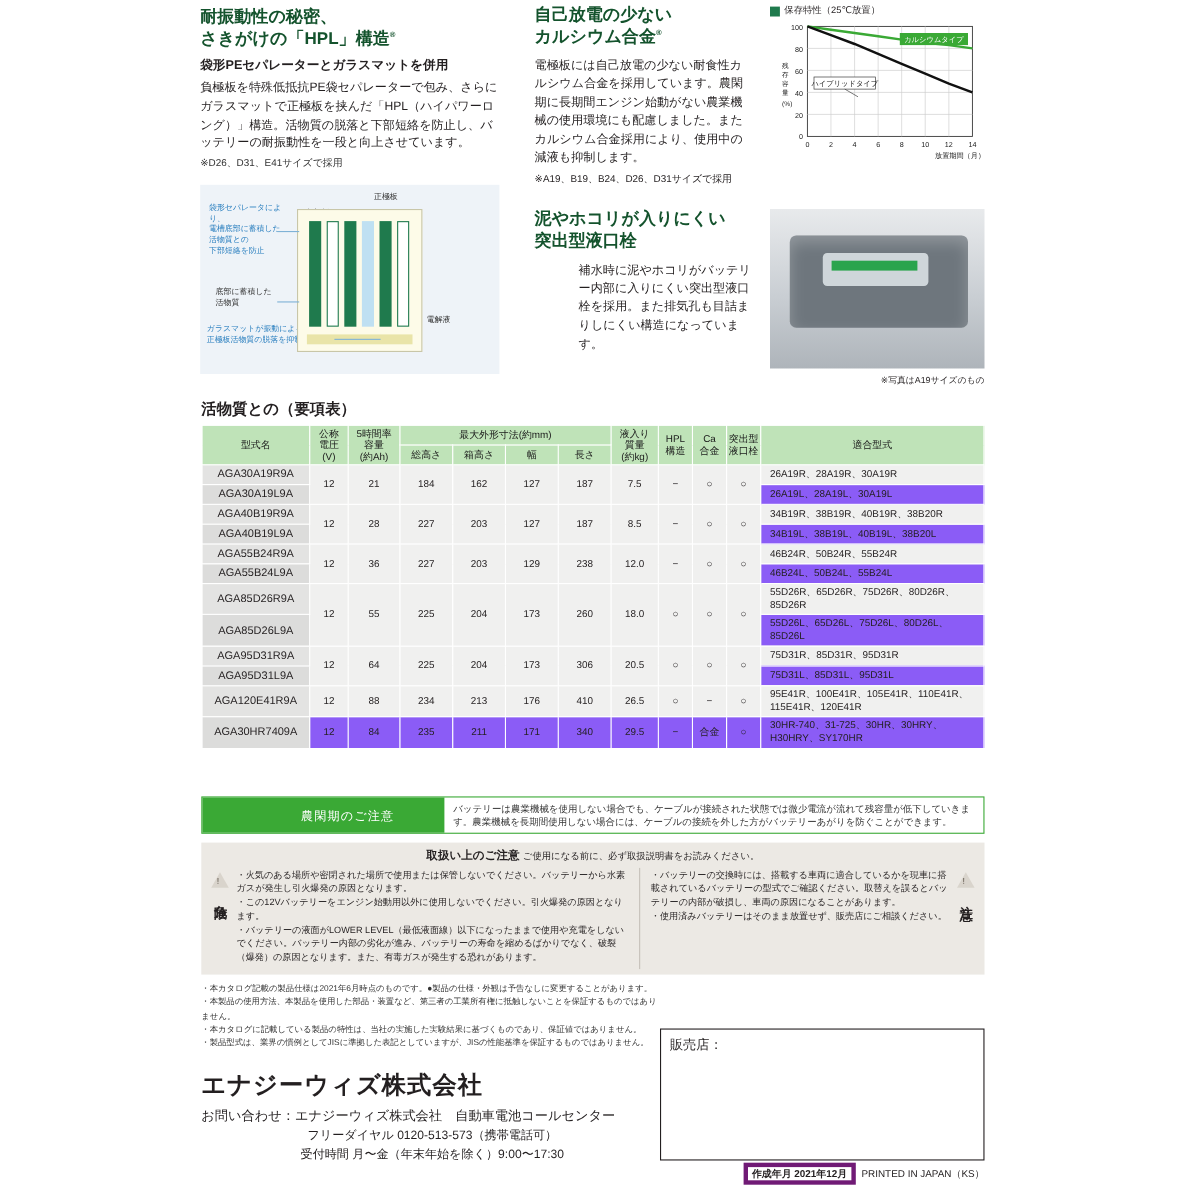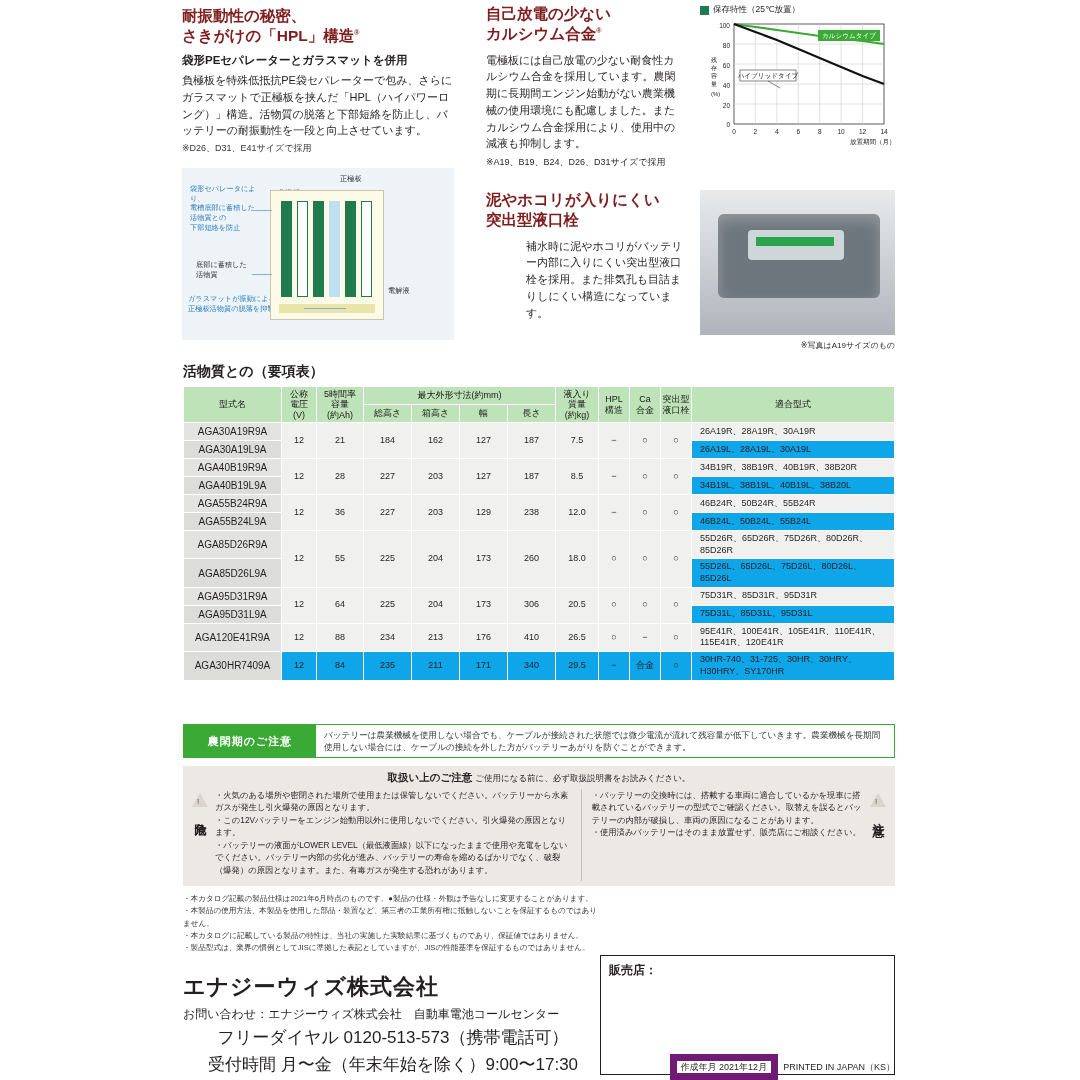--- a/index.html
+++ b/index.html
@@ -17,21 +17,21 @@
     overflow: hidden;
   }
   .page {
     position: relative;
     width: 1080px;
     height: 1080px;
     box-sizing: border-box;
     padding: 0;
   }
   .green-head {
-    color: #7f1d1d;
+    color: #14532d;
     font-weight: bold;
     line-height: 1.28;
   }
   .sup {
     font-size: 7px;
     vertical-align: super;
   }
 
   
   .top-row {
@@ -270,21 +270,21 @@
     text-align: center;
     font-size: 10px;
   }
   table.spec td.fit {
     text-align: left;
     padding-left: 8px;
     background: #f0f0ef;
     font-size: 9px;
   }
   table.spec tr.alt td {
-    background: #0ea5e9;
+    background: #8b5cf6;
   }
   table.spec tr.alt td.name {
     background: #dcdcdb;
   }
 
   
   .notice-green {
     position: absolute;
     left: 183px;
     top: 724px;
@@ -292,26 +292,27 @@
     height: 34px;
     border: 1px solid #3aa935;
     box-sizing: border-box;
     display: flex;
     align-items: stretch;
   }
   .notice-green .tag {
     background: #3aa935;
     color: #fff;
     font-size: 11px;
-    font-weight: bold;
+    font-weight: normal;
     display: flex;
     align-items: center;
     justify-content: center;
-    width: 132px;
+    width: 176px;
     letter-spacing: 1px;
+    padding-left: 44px;
   }
   .notice-green .txt {
     flex: 1;
     font-size: 8.6px;
     line-height: 1.45;
     padding: 4px 8px;
     color: #333;
   }
 
   .notice-box {
@@ -408,47 +409,47 @@
   .contact {
     position: absolute;
     left: 183px;
     top: 1005px;
     width: 420px;
     font-size: 12px;
     line-height: 1.6;
   }
   .contact .c2 {
     text-align: center;
-    font-size: 17px;
+    font-size: 11px;
   }
   .dealer {
     position: absolute;
     left: 600px;
     top: 935px;
     width: 295px;
     height: 120px;
     border: 1px solid #231f20;
     box-sizing: border-box;
     font-size: 12px;
     padding: 6px 8px;
-    font-weight: bold;
-    margin-top: 20px;
+    font-weight: normal;
   }
   .printinfo {
     position: absolute;
     left: 600px;
     top: 1061px;
     width: 295px;
     font-size: 9px;
     text-align: right;
   }
   .printinfo .boxed {
-    border: 7px solid #701a75;
+    border: 4px solid #701a75;
     padding: 1px 4px;
     margin-right: 5px;
+    font-weight: bold;
   }
 </style>
 </head>
 <body>
 
 <div class="page">
 
   <div class="top-row">
 
     <div class="col1">

